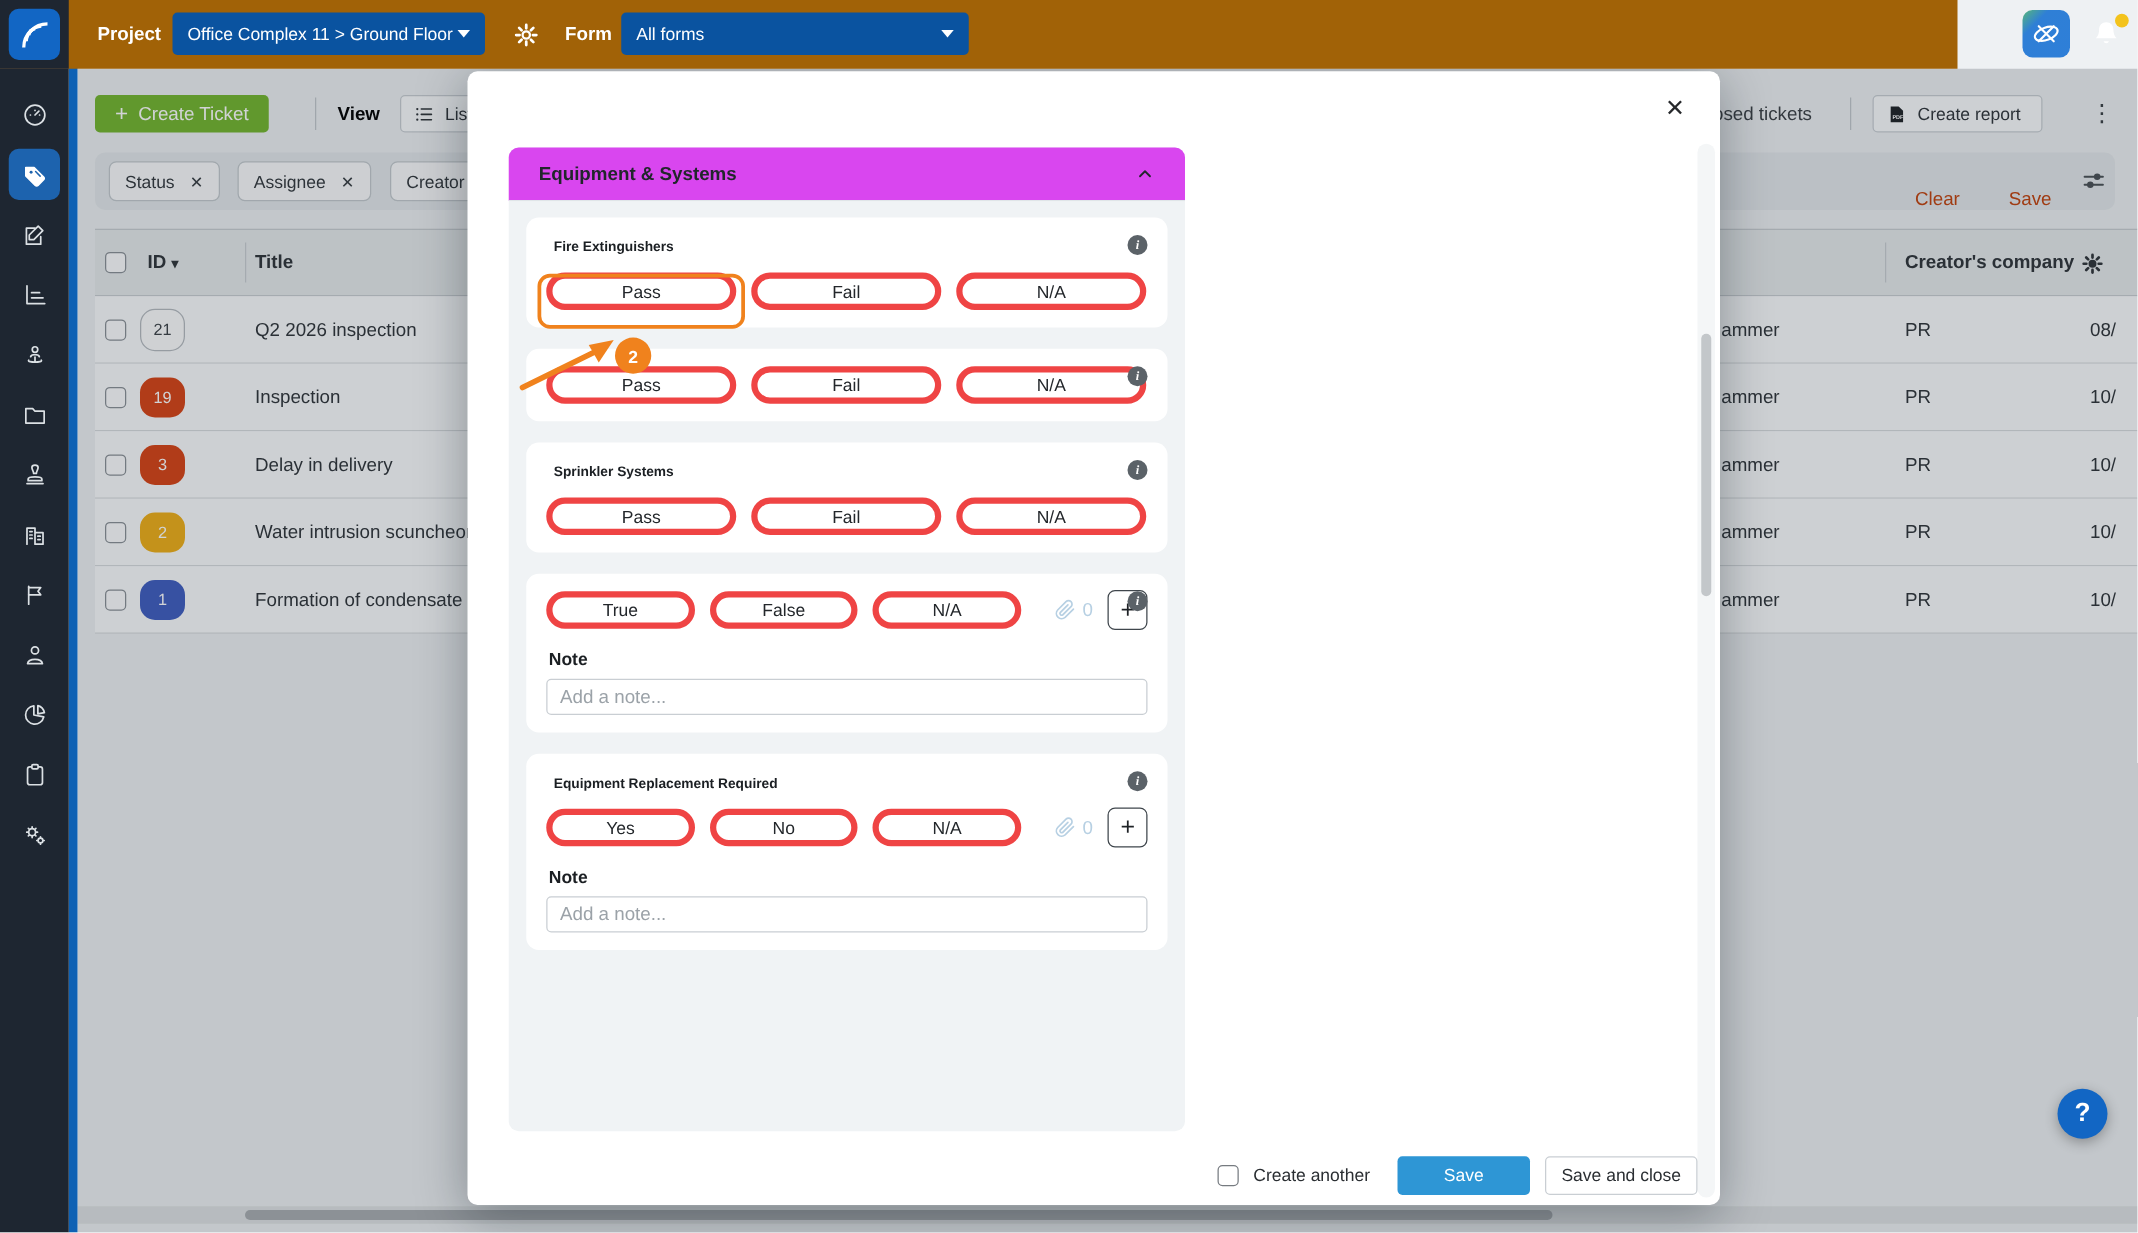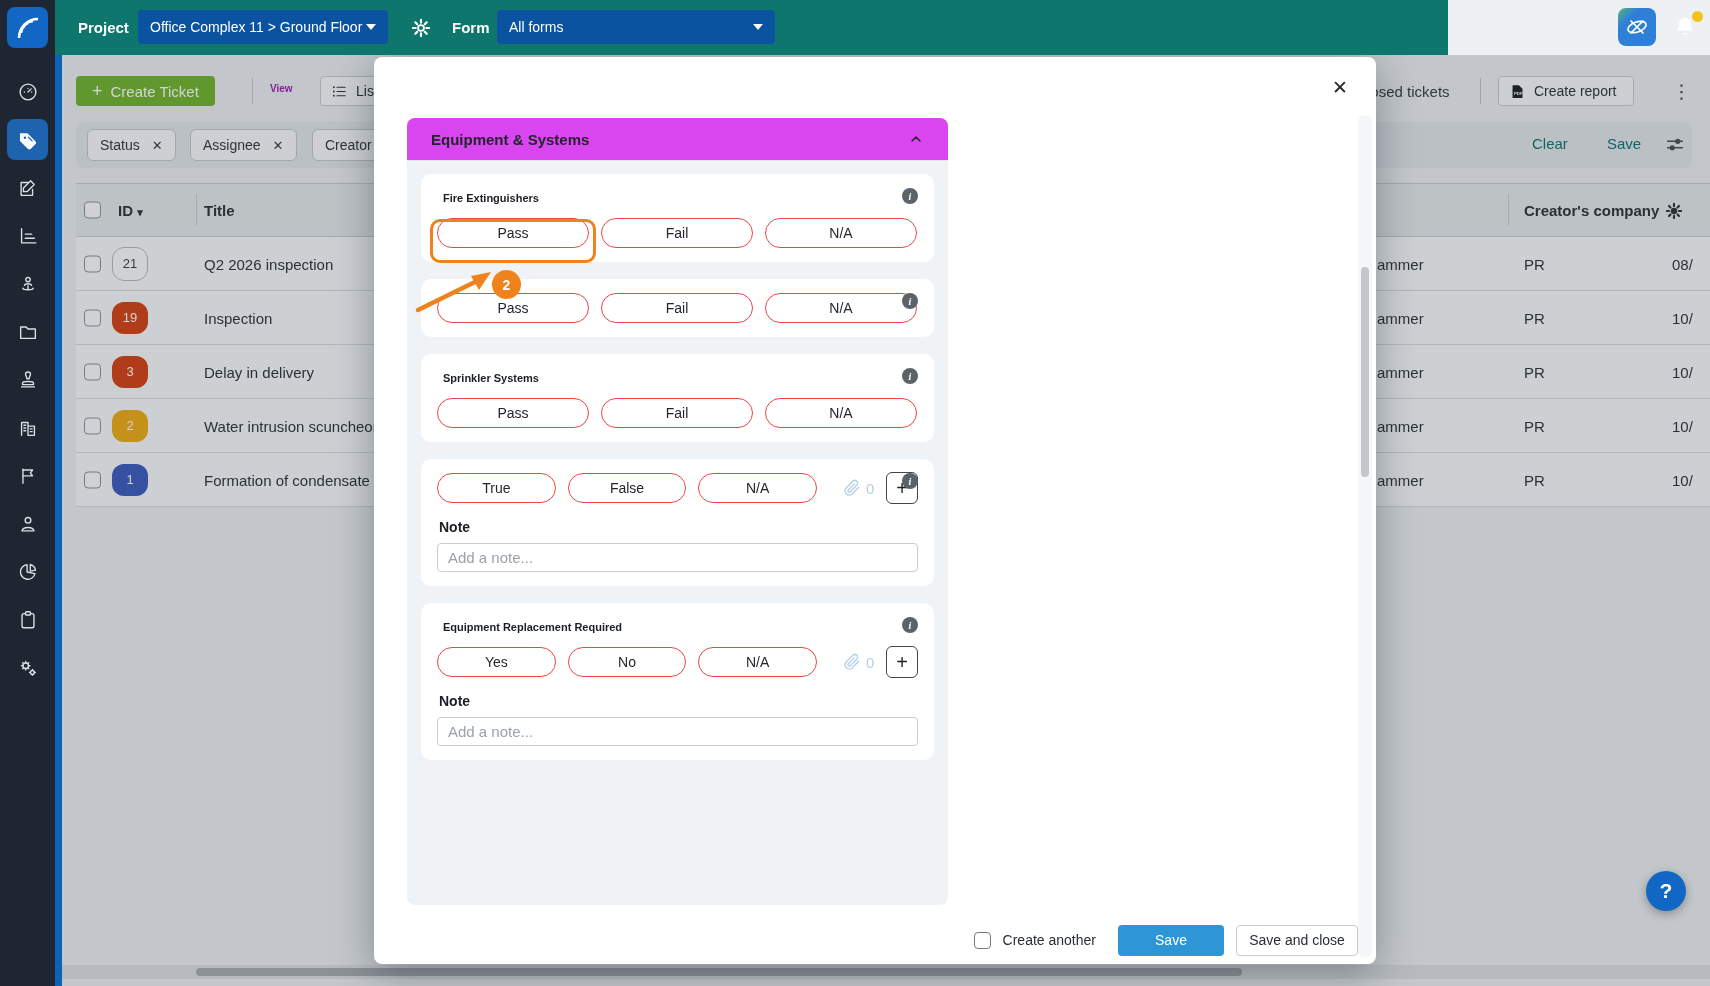--- a/index.html
+++ b/index.html
@@ -1,21 +1,21 @@
 <!DOCTYPE html>
 <html><head>
 <meta charset="utf-8">
 <style>
   * { margin:0; padding:0; box-sizing:border-box; }
   html,body { width:1710px; height:986px; overflow:hidden; background:#eef1f3;
               font-family:"Liberation Sans", sans-serif; }
   #app { position:relative; width:1710px; height:986px; }
 
   
-  .topbar { position:absolute; left:0; top:0; width:1448px; height:55px; background:#0f766e; z-index:6; }
+  .topbar { position:absolute; left:0; top:0; width:1566px; height:55px; background:#a16207; z-index:6; }
   .logo-zone { position:absolute; left:0; top:0; width:55px; height:55px; background:#1e2631; }
   .logo-tile { position:absolute; left:7px; top:7px; width:41px; height:41px; border-radius:8px; background:#1266c4; display:flex; align-items:center; justify-content:center; }
   .tb-label { position:absolute; top:0; height:55px; display:flex; align-items:center; color:#fff; font-weight:bold; font-size:15px; }
   .tb-dd { position:absolute; top:10px; height:34px; background:#0a53a0; border-radius:4px; color:#fff; font-size:14px; display:flex; align-items:center; padding:0 12px; cursor:pointer; }
   .tb-dd .caret { margin-left:auto; width:0; height:0; border-left:5px solid transparent; border-right:5px solid transparent; border-top:6px solid #fff; }
   .tb-icon { position:absolute; top:0; height:55px; display:flex; align-items:center; }
   .appswitch { position:absolute; left:1618px; top:8px; width:38px; height:38px; border-radius:8px; background:linear-gradient(135deg,#57b87a 0%,#2f7fd6 28%,#2e7fd8 100%); display:flex; align-items:center; justify-content:center; cursor:pointer; }
   .bell-wrap { position:absolute; left:1672px; top:14px; width:30px; height:30px; cursor:pointer; }
   .bell-dot { position:absolute; right:-1px; top:-3px; width:11px; height:11px; border-radius:50%; background:#f3c31c; }
 
@@ -25,30 +25,30 @@
   .s-item { position:absolute; left:7px; width:41px; height:41px; display:flex; align-items:center; justify-content:center; border-radius:8px; cursor:pointer; }
   .s-item.active { background:#1d63ae; }
 
   svg.ic { stroke:#dbe0e4; fill:none; stroke-width:1.5; stroke-linecap:round; stroke-linejoin:round; }
   svg.ic-dark { stroke:#2f3439; fill:none; stroke-width:1.7; stroke-linecap:round; stroke-linejoin:round; }
 
   
   .content { position:absolute; left:62px; top:55px; width:1648px; height:931px; background:#eef1f3; z-index:1; }
   .btn-green { position:absolute; left:14px; top:21px; height:30px; padding:0 16px; background:#74b62e; color:#fff; border:none; border-radius:4px; font-size:15px; display:flex; align-items:center; gap:8px; cursor:pointer; font-family:inherit; }
   .v-div { position:absolute; background:#c2c7cc; width:1px; }
-  .lbl-bold { position:absolute; font-weight:bold; font-size:10px; color:#a21caf; }
+  .lbl-bold { position:absolute; font-weight:bold; font-size:15px; color:#000000; }
   .btn-white { position:absolute; height:30px; background:#fbfcfd; border:1px solid #c9ced3; border-radius:4px; font-size:14px; color:#2f3439; display:flex; align-items:center; gap:8px; padding:0 10px; cursor:pointer; font-family:inherit; }
   .caret-dk { width:0; height:0; border-left:4.5px solid transparent; border-right:4.5px solid transparent; border-top:5.5px solid #2f3439; }
   .link-plain { position:absolute; font-size:15px; color:#3a3f44; cursor:pointer; white-space:nowrap; }
   .kebab { position:absolute; left:1610px; top:28px; font-size:19px; color:#3a3f44; letter-spacing:0; cursor:pointer; line-height:17px; }
 
   .filterbar { position:absolute; left:14px; top:67px; width:1616px; height:46px; background:#e4e8eb; border-radius:8px; }
   .chip { position:absolute; top:7px; height:32px; background:#fafbfc; border:1px solid #c3c9cd; border-radius:6px; display:flex; align-items:center; gap:12px; padding:0 12px; font-size:14px; color:#33383d; cursor:pointer; }
   .chip .x { font-size:13px; color:#3a3f44; }
-  .f-gray { position:absolute; top:13px; font-size:15px; color:#0f766e; cursor:pointer; }
+  .f-gray { position:absolute; top:29px; font-size:15px; color:#c2410c; cursor:pointer; }
 
   .table { position:absolute; left:14px; top:128px; width:1634px; }
   .t-head { position:relative; height:54px; background:#e7eaec; border-top:1px solid #c9cdd1; border-bottom:1px solid #c9cdd1; font-weight:bold; font-size:15px; color:#2f3439; }
   .t-row { position:relative; height:54px; background:#fbfcfd; border-bottom:1px solid #d8dbde; font-size:15px; color:#2f3439; cursor:pointer; }
   .cell { position:absolute; top:50%; transform:translateY(-50%); white-space:nowrap; }
   .cb { position:absolute; left:8px; top:50%; transform:translateY(-50%); width:17px; height:17px; border:1.5px solid #8a9096; border-radius:4px; background:#fdfdfe; cursor:pointer; }
   .badge { position:absolute; left:36px; top:50%; transform:translateY(-50%); min-width:36px; height:23px; border-radius:12px; display:flex; align-items:center; justify-content:center; font-size:13px; padding:16px 8px; }
   .badge.outline { background:#fdfdfd; border:1px solid #b6bbc0; color:#3c4247; }
   .badge.red   { background:#d84314; color:#fff; }
   .badge.amber { background:#efae17; color:#fff; }
@@ -69,21 +69,21 @@
   .form-panel { position:absolute; left:33px; top:61px; width:541px; height:787px; background:#f0f3f5; border-radius:8px; }
   .fp-head { height:43px; background:#d946ef; border-radius:8px 8px 0 0; border-bottom:1px solid #e0e5e8; display:flex; align-items:center; padding:0 24px; cursor:pointer; }
   .fp-head .ttl { font-weight:bold; font-size:15px; color:#21262b; }
   .fp-body { padding:13px 14px; display:flex; flex-direction:column; }
 
   .fcard { position:relative; background:#fff; border-radius:10px; padding:14px 16px; }
   .fcard + .fcard { margin-top:17px; }
   .fcard-title { font-weight:bold; font-size:11px; color:#1b1f23; margin:4px 0 14px 6px; }
   .info-dot { position:absolute; right:16px; top:14px; width:16px; height:16px; border-radius:50%; background:#5b6268; color:#fff; font-size:10px; font-weight:bold; display:flex; align-items:center; justify-content:center; font-family:"Liberation Serif", serif; font-style:italic; cursor:pointer; }
   .pill-row { display:flex; gap:12px; align-items:center; height:30px; }
-  .pill { height:30px; border:1px solid #ef4444; border-radius:16px; background:#fff; font-size:14px; color:#23272b; display:flex; align-items:center; justify-content:center; cursor:pointer; font-family:inherit; }
+  .pill { height:30px; border:5px solid #ef4444; border-radius:16px; background:#fff; font-size:14px; color:#23272b; display:flex; align-items:center; justify-content:center; cursor:pointer; font-family:inherit; }
   .pill.w-lg { width:152px; }
   .pill.w-sm { width:120px; }
   .attach { display:flex; align-items:center; gap:5px; margin-left:14px; color:#b7d0e3; font-size:15px; cursor:pointer; }
   .plusbtn { margin-left:auto; width:32px; height:32px; border:1.5px solid #3f464c; border-radius:6px; background:#fff; font-size:20px; color:#1e2226; display:flex; align-items:center; justify-content:center; cursor:pointer; }
   .note-lbl { font-weight:bold; font-size:14px; color:#1b1f23; margin:16px 0 8px 2px; }
   .note-input { width:100%; height:29px; border:1px solid #c9ced3; border-radius:4px; padding:0 10px; font-size:15px; color:#33383d; font-family:inherit; background:#fff; }
   .note-input::placeholder { color:#9ba2a8; }
 
   .hl-ring { position:absolute; left:9px; top:45px; width:166px; height:44px; border:3px solid #f0821d; border-radius:10px; pointer-events:none; }
   .step-badge { position:absolute; left:118px; top:213px; width:29px; height:29px; border-radius:50%; background:#f0821d; color:#fff; font-weight:bold; font-size:14px; display:flex; align-items:center; justify-content:center; z-index:4; }

